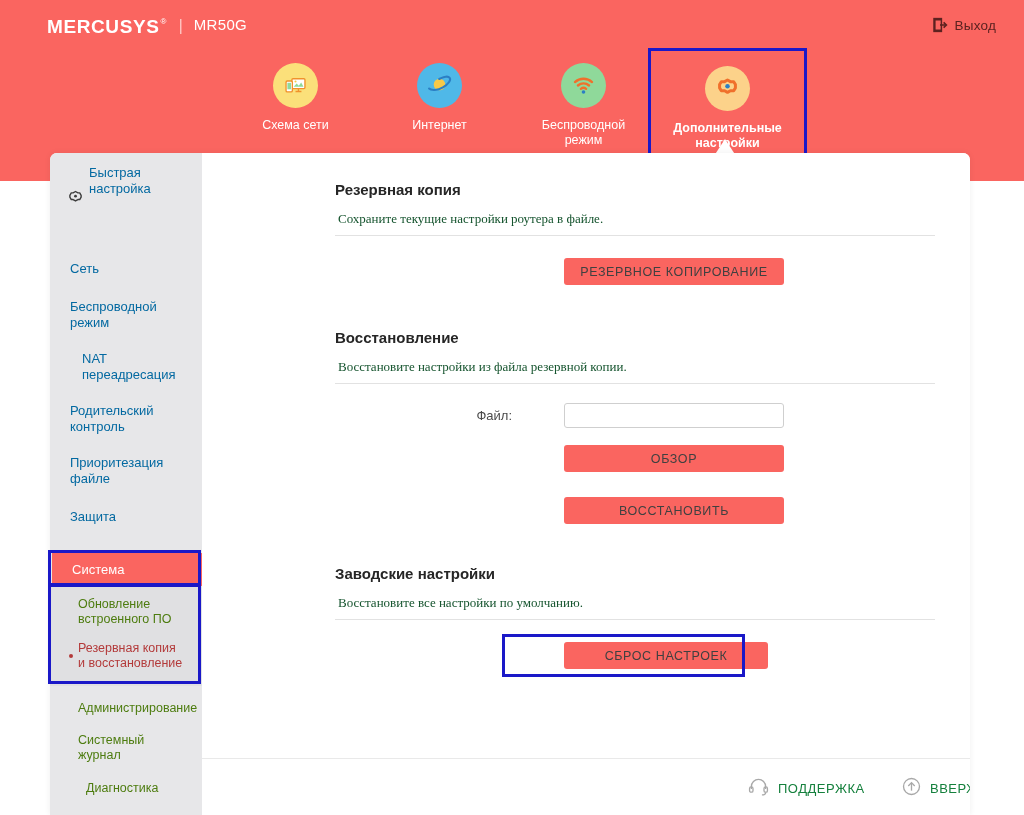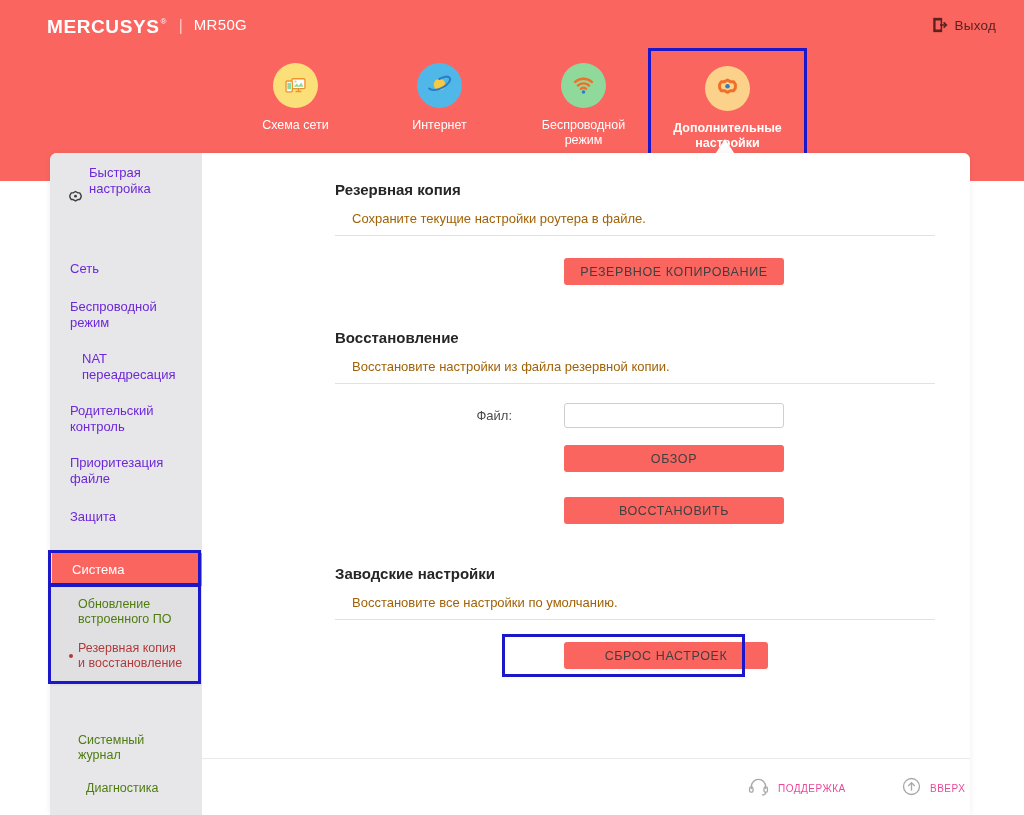--- a/index.html
+++ b/index.html
@@ -154,21 +154,21 @@
     width: 152px;
     height: 662px;
     background: #e7e7e9;
   }
   .menu-item {
     position: relative;
     box-sizing: border-box;
     padding: 0 8px 0 20px;
     font-size: 13px;
     line-height: 16px;
-    color: #6d28d9;
+    color: #0369a1;
     display: flex;
     align-items: center;
     cursor: pointer;
     white-space: pre-line;
   }
   .menu-item.with-icon { padding-left: 18px; }
   .gear-small {
     width: 15px; height: 15px;
     margin-right: 6px;
     flex: none;
@@ -224,23 +224,24 @@
   }
   .section-title {
     position: absolute;
     left: 133px;
     font-size: 15px;
     font-weight: bold;
     color: #262626;
   }
   .section-desc {
     position: absolute;
-    left: 150px;
+    left: 136px;
     font-size: 13px;
-    color: #a16207;
+    color: #14532d;
+    font-family: Liberation Serif, serif;
   }
   .divider {
     position: absolute;
     left: 133px;
     width: 600px;
     height: 1px;
     background: #e2e2e2;
   }
   .btn {
     position: absolute;
@@ -290,22 +291,22 @@
   }
   .footer-item {
     position: absolute;
     top: 18px;
     display: flex;
     align-items: center;
     gap: 9px;
     cursor: pointer;
   }
   .footer-label {
-    font-size: 10px;
-    color: #ec4899;
+    font-size: 13px;
+    color: #15803d;
     letter-spacing: 0.5px;
     text-align: right;
   }
 </style>
 </head>
 <body>
 
 <div id="app">
 
   <div class="header">
@@ -440,20 +441,23 @@
         <div class="sub-item" style="position:absolute;left:0;top:8px;width:152px;height:36px;">
           <span>Обновление
 встроенного ПО</span>
         </div>
         <div class="sub-item current" style="position:absolute;left:0;top:52px;width:152px;height:36px;">
           <span>Резервная копия
 и восстановление</span>
         </div>
       </div>
 
+      <div class="sub-item" style="position:absolute;left:0;top:537px;width:152px;height:36px;">
+        <span>Администрирование</span>
+      </div>
       <div class="sub-item" style="position:absolute;left:0;top:573px;width:152px;height:44px;">
         <span>Системный
 журнал</span>
       </div>
       <div class="sub-item" style="position:absolute;left:0;top:617px;width:152px;height:36px;margin-left:8px;">
         <span>Диагностика</span>
       </div>
     </div>
 
     <div class="content">

